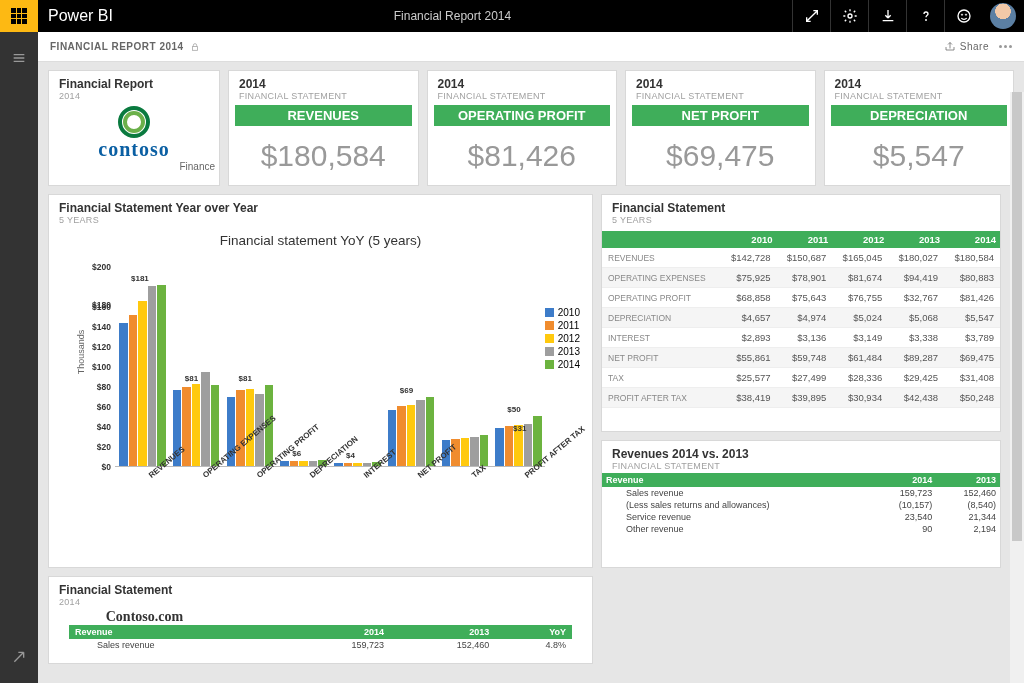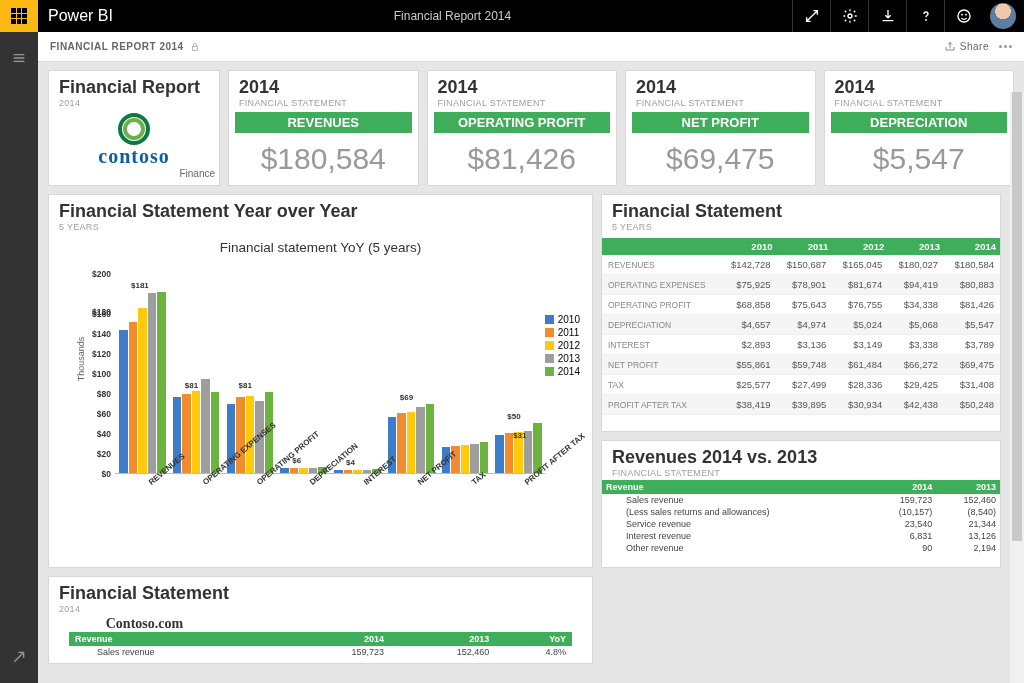--- a/index.html
+++ b/index.html
@@ -26,21 +26,21 @@
 .subhead-left { display: flex; align-items: center; gap: 6px; }
 .share-btn { display: flex; align-items: center; gap: 4px; cursor: pointer; color: #666; }
 .share-btn svg { width: 12px; height: 12px; stroke: #666; fill: none; }
 .kebab { display: flex; gap: 2px; margin-left: 10px; cursor: pointer; }
 .kebab span { width: 3px; height: 3px; border-radius: 50%; background: #999; }
 
 .canvas { flex: 1; padding: 8px 10px 10px 10px; position: relative; }
 .row1 { display: flex; gap: 8px; height: 116px; }
 .tile { background: #fff; border: 1px solid #d8d8d8; position: relative; }
 .tile-hdr { padding: 6px 10px 2px; }
-.tile-hdr .t { font-size: 18px; font-weight: 600; color: #333; }
+.tile-hdr .t { font-size: 12px; font-weight: 600; color: #333; }
 .tile-hdr .s { font-size: 9px; color: #a0a0a0; text-transform: uppercase; letter-spacing: .3px; }
 
 .logo-tile { width: 172px; }
 .logo-box { height: 72px; display: flex; flex-direction: column; align-items: center; justify-content: center; }
 .contoso-logo { display: flex; flex-direction: column; align-items: center; }
 .rings { width: 32px; height: 32px; position: relative; }
 .r { position: absolute; border-radius: 50%; border: 4px solid; }
 .r1 { width: 32px; height: 32px; top:0; left:0; border-color:#0a7a3f; }
 .r2 { width: 22px; height: 22px; top:5px; left:5px; border-color:#6bb04a; }
 .logo-txt { font-family: Georgia, serif; font-size: 20px; color: #0a5fa3; font-weight: bold; letter-spacing: 1px; }
@@ -390,21 +390,21 @@
                     <td>$78,901</td>
                     <td>$81,674</td>
                     <td>$94,419</td>
                     <td>$80,883</td>
                   </tr>
                   <tr class="">
                     <td>Operating Profit</td>
                     <td>$68,858</td>
                     <td>$75,643</td>
                     <td>$76,755</td>
-                    <td>$34,338</td>
+                    <td>$32,767</td>
                     <td>$81,426</td>
                   </tr>
                   <tr class="alt">
                     <td>Depreciation</td>
                     <td>$4,657</td>
                     <td>$4,974</td>
                     <td>$5,024</td>
                     <td>$5,068</td>
                     <td>$5,547</td>
                   </tr>
@@ -414,21 +414,21 @@
                     <td>$3,136</td>
                     <td>$3,149</td>
                     <td>$3,338</td>
                     <td>$3,789</td>
                   </tr>
                   <tr class="alt">
                     <td>Net Profit</td>
                     <td>$55,861</td>
                     <td>$59,748</td>
                     <td>$61,484</td>
-                    <td>$66,272</td>
+                    <td>$89,287</td>
                     <td>$69,475</td>
                   </tr>
                   <tr class="">
                     <td>Tax</td>
                     <td>$25,577</td>
                     <td>$27,499</td>
                     <td>$28,336</td>
                     <td>$29,425</td>
                     <td>$31,408</td>
                   </tr>
@@ -462,25 +462,20 @@
                   </tr>
                   <tr>
                     <td>(Less sales returns and allowances)</td>
                     <td>(10,157)</td>
                     <td>(8,540)</td>
                   </tr>
                   <tr>
                     <td>Service revenue</td>
                     <td>23,540</td>
                     <td>21,344</td>
-                  </tr>
-                  <tr>
-                    <td>Interest revenue</td>
-                    <td>6,831</td>
-                    <td>13,126</td>
                   </tr>
                   <tr>
                     <td>Other revenue</td>
                     <td>90</td>
                     <td>2,194</td>
                   </tr>
                 </tbody>
               </table>
           </div>
         </div>

